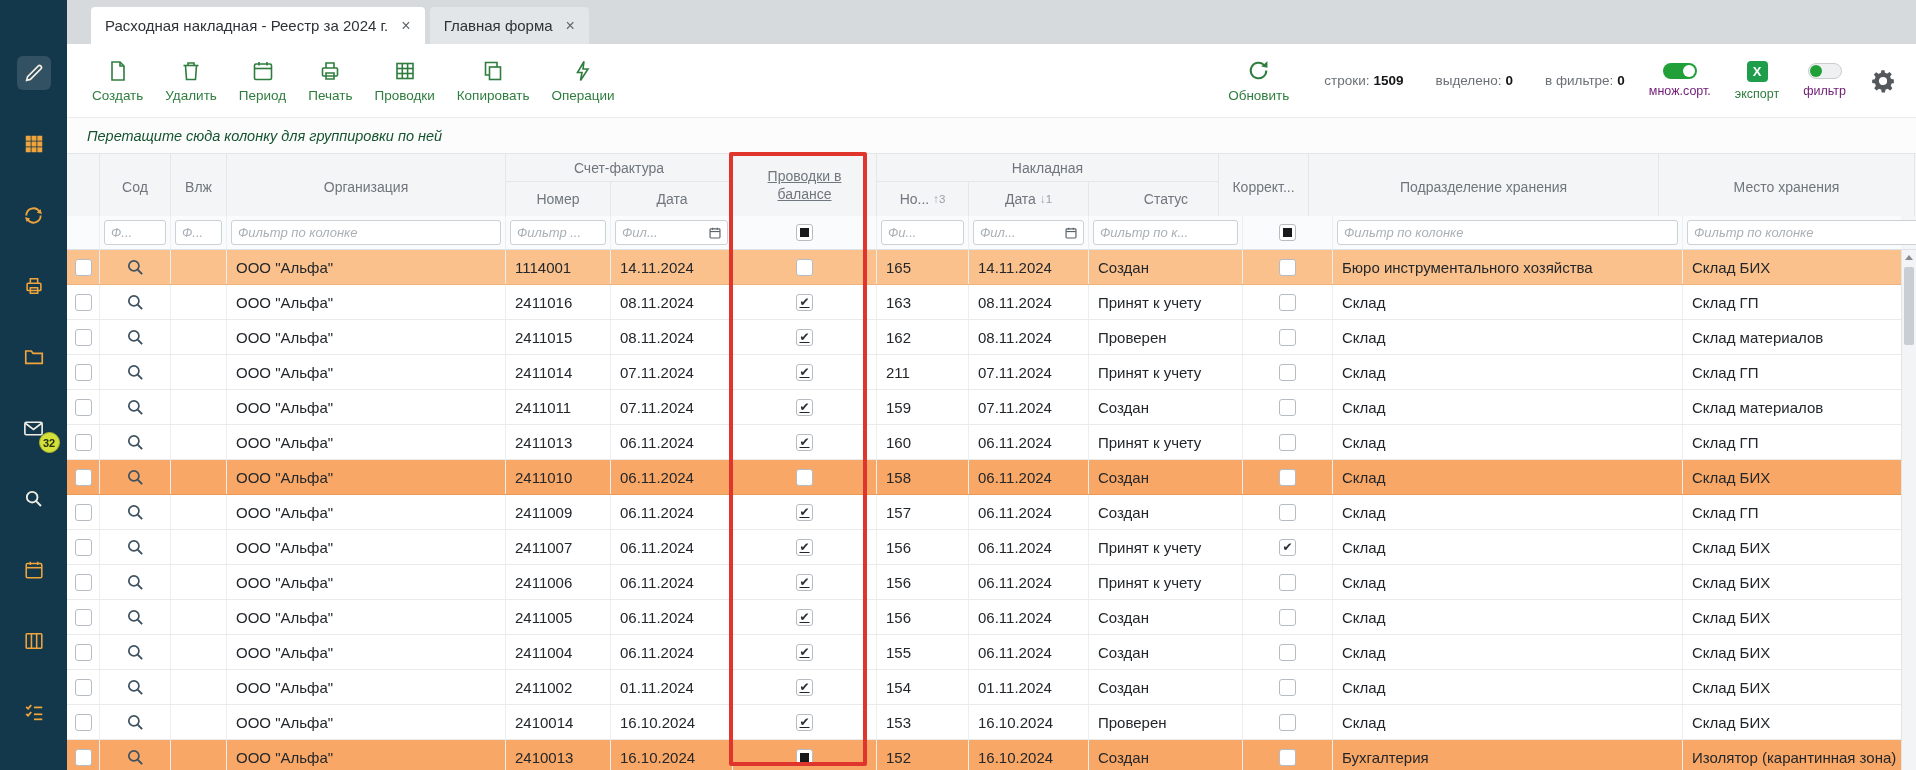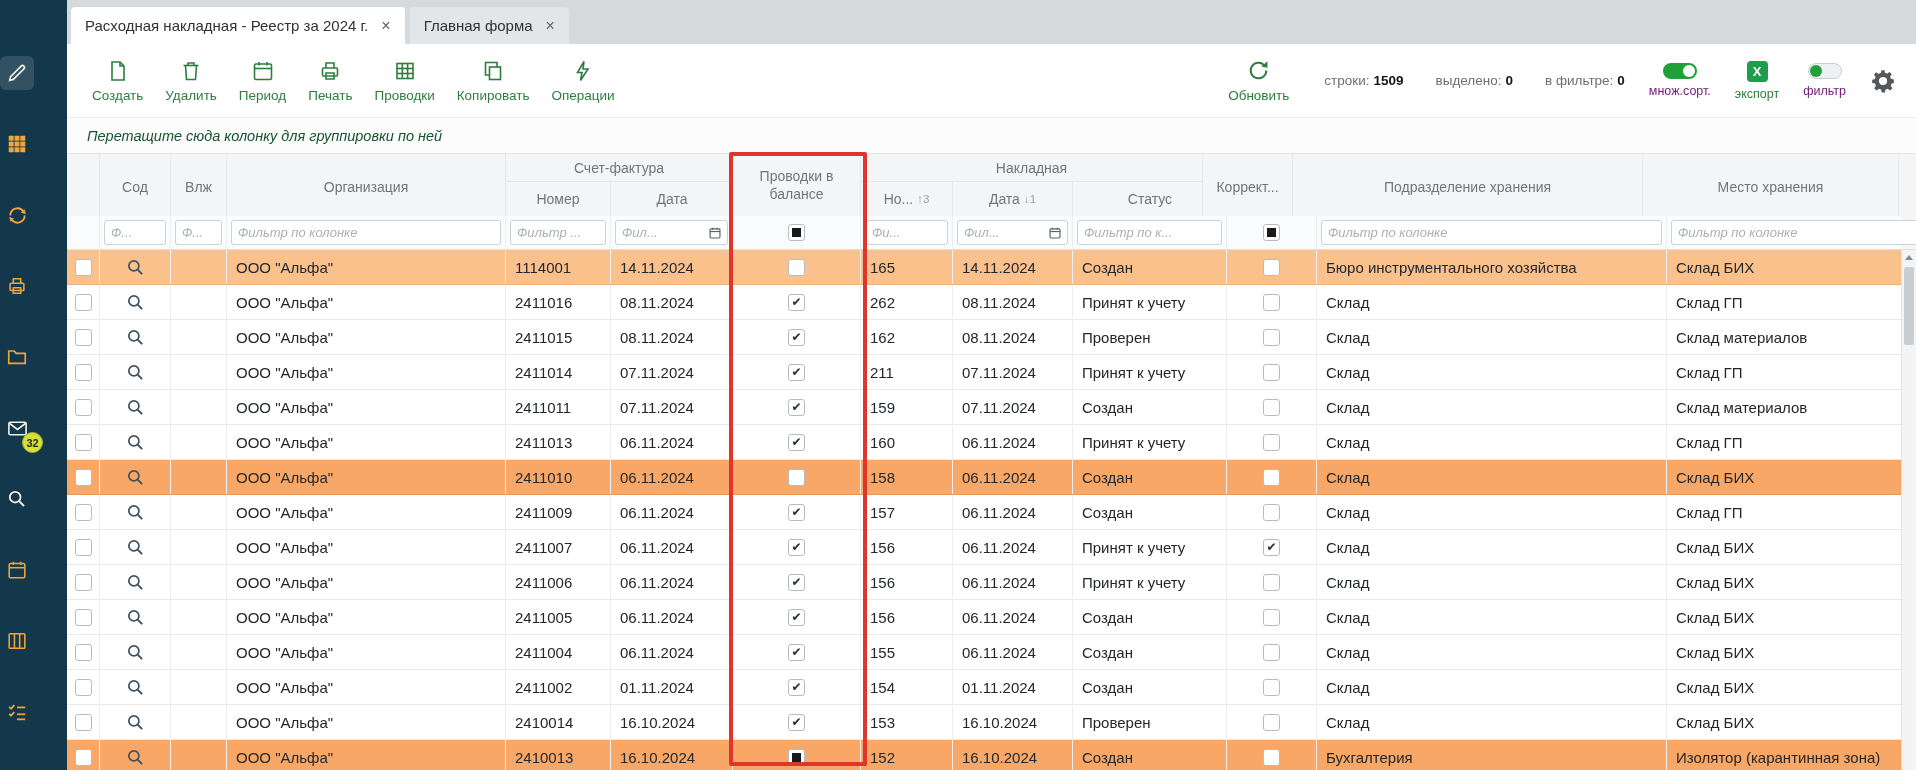--- a/index.html
+++ b/index.html
@@ -2,32 +2,32 @@
 <html><head>
 <meta charset="utf-8">
 <style>
   * { box-sizing: border-box; margin: 0; padding: 0; }
   html,body { width:1916px; height:770px; overflow:hidden; }
   body { font-family:"Liberation Sans", sans-serif; background:#fff; position:relative; }
 
   .app { display:flex; width:1916px; height:770px; }
 
   
-  .sidebar { width:67px; background:#14384b; display:flex; flex-direction:column; align-items:flex-start; padding-top:56px; gap:37px; flex-shrink:0; }
+  .sidebar { width:67px; background:#14384b; display:flex; flex-direction:column; align-items:center; padding-top:56px; gap:37px; flex-shrink:0; }
   .sicon { width:34px; height:34px; display:flex; align-items:center; justify-content:center; color:#f0a43c; position:relative; }
   .sicon.white { color:#f2eee4; }
   .sicon.tile { background:rgba(255,255,255,.13); border-radius:6px; }
   .badge { position:absolute; right:-9px; bottom:-8px; min-width:21px; height:21px; border-radius:50%;
            background:#d6e03b; color:#24300c; font-size:11px; font-weight:bold; display:flex; align-items:center;
            justify-content:center; border:1px solid #a7b52c; }
 
   
   .main { flex:1; display:flex; flex-direction:column; min-width:0; }
 
-  .tabstrip { height:44px; background:#d6dadd; display:flex; align-items:flex-end; padding-left:4px; flex-shrink:0; }
+  .tabstrip { height:44px; background:#d6dadd; display:flex; align-items:flex-end; padding-left:24px; flex-shrink:0; }
   .tab { height:37px; display:flex; align-items:center; gap:13px; padding:0 14px; font-size:15px; color:#2e3338;
          border-radius:4px 4px 0 0; white-space:nowrap; }
   .tab.active { background:#fff; }
   .tab.inactive { background:#e3e6e9; margin-left:5px; }
   .tab .x { color:#5f666c; font-size:16px; line-height:1; }
 
   .toolbar { height:73px; background:#fff; display:flex; align-items:center; padding:0 14px; flex-shrink:0; }
   .tbtn { display:flex; flex-direction:column; align-items:center; gap:5px; color:#2e7d3e; font-size:13.5px; padding:0 11px; cursor:default; }
   .tbtn svg { display:block; }
   .tright { margin-left:auto; display:flex; align-items:center; gap:24px; padding-right:6px; }
@@ -42,21 +42,21 @@
   .toggle.off::after { content:""; position:absolute; left:1px; top:1px; width:12px; height:12px; border-radius:50%; background:#21a038; }
   .xls { width:21px; height:21px; background:#1e9e4a; border-radius:4px; color:#fff; font-weight:bold; font-size:13px;
          display:flex; align-items:center; justify-content:center; }
 
   .groupbar { height:37px; background:#fcfcfd; border-top:1px solid #ececee; border-bottom:1px solid #e3e6e8;
               display:flex; align-items:center; padding-left:20px; font-style:italic; color:#14532d; font-size:14.5px; flex-shrink:0; }
 
   
   .tablewrap { flex:1; position:relative; background:#fff; overflow:hidden; }
   .c-sel{width:33px;} .c-sod{width:71px;} .c-vlj{width:56px;} .c-org{width:279px;} .c-sfn{width:105px;}
-  .c-sfd{width:122px;} .c-prov{width:128px;} .c-nn{width:92px;} .c-nd{width:120px;} .c-st{width:154px;}
+  .c-sfd{width:122px;} .c-prov{width:144px;text-decoration:underline;} .c-nn{width:92px;} .c-nd{width:120px;} .c-st{width:154px;}
   .c-kor{width:90px;} .c-pod{width:350px;} .c-mes{width:256px;}
   .c-sel,.c-sod,.c-vlj,.c-org,.c-sfn,.c-sfd,.c-prov,.c-nn,.c-nd,.c-st,.c-kor,.c-pod,.c-mes { flex-shrink:0; }
 
   .thead { background:#f4f5f6; border-bottom:1px solid #dfe2e4; }
   .hrow { display:flex; height:62px; width:1834px; background:#f4f5f6; }
   .hcell { border-right:1px solid #e4e6e8; color:#6f767d; font-size:14px; display:flex; justify-content:center;
            text-align:center; overflow:hidden; white-space:nowrap; }
   .hcell.low { align-items:flex-end; padding-bottom:21px; }
   .hcell.two { flex-direction:column; align-items:center; justify-content:center; white-space:normal; line-height:1.3; padding:0 8px; }
   .hgroup { display:flex; flex-direction:column; border-right:1px solid #e4e6e8; }
@@ -444,21 +444,21 @@
                 <line x1="12.4" y1="12.4" x2="17" y2="17" stroke="#3f5260" stroke-width="2"></line>
               </svg>
             </div>
             <div class="cell c-vlj"></div>
             <div class="cell c-org">ООО "Альфа"</div>
             <div class="cell c-sfn">2411016</div>
             <div class="cell c-sfd">08.11.2024</div>
             <div class="cell c-prov center">
               <span class="cb checked"></span>
             </div>
-            <div class="cell c-nn">262</div>
+            <div class="cell c-nn">163</div>
             <div class="cell c-nd">08.11.2024</div>
             <div class="cell c-st">Принят к учету</div>
             <div class="cell c-kor center">
               <span class="cb"></span>
             </div>
             <div class="cell c-pod">Склад</div>
             <div class="cell c-mes">Склад ГП</div>
           </div>
           <div class="trow">
             <div class="cell c-sel center">

